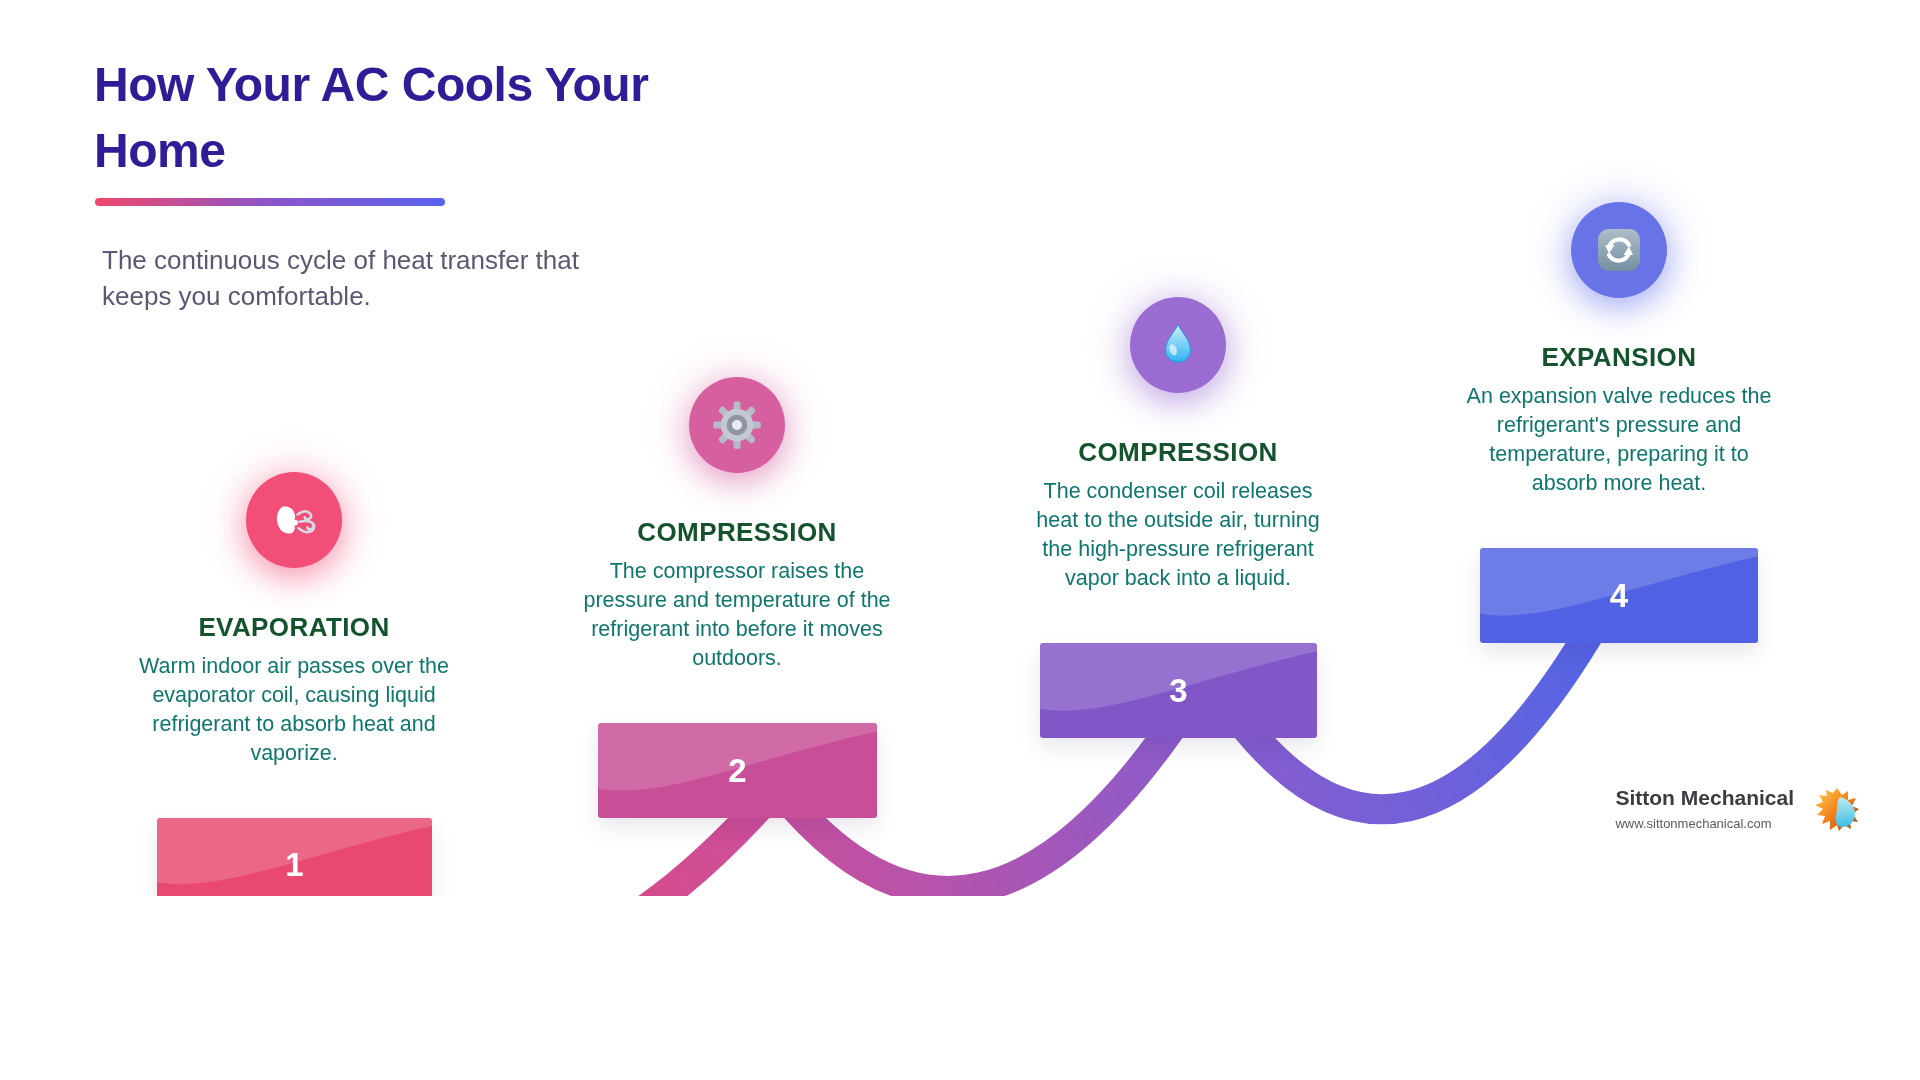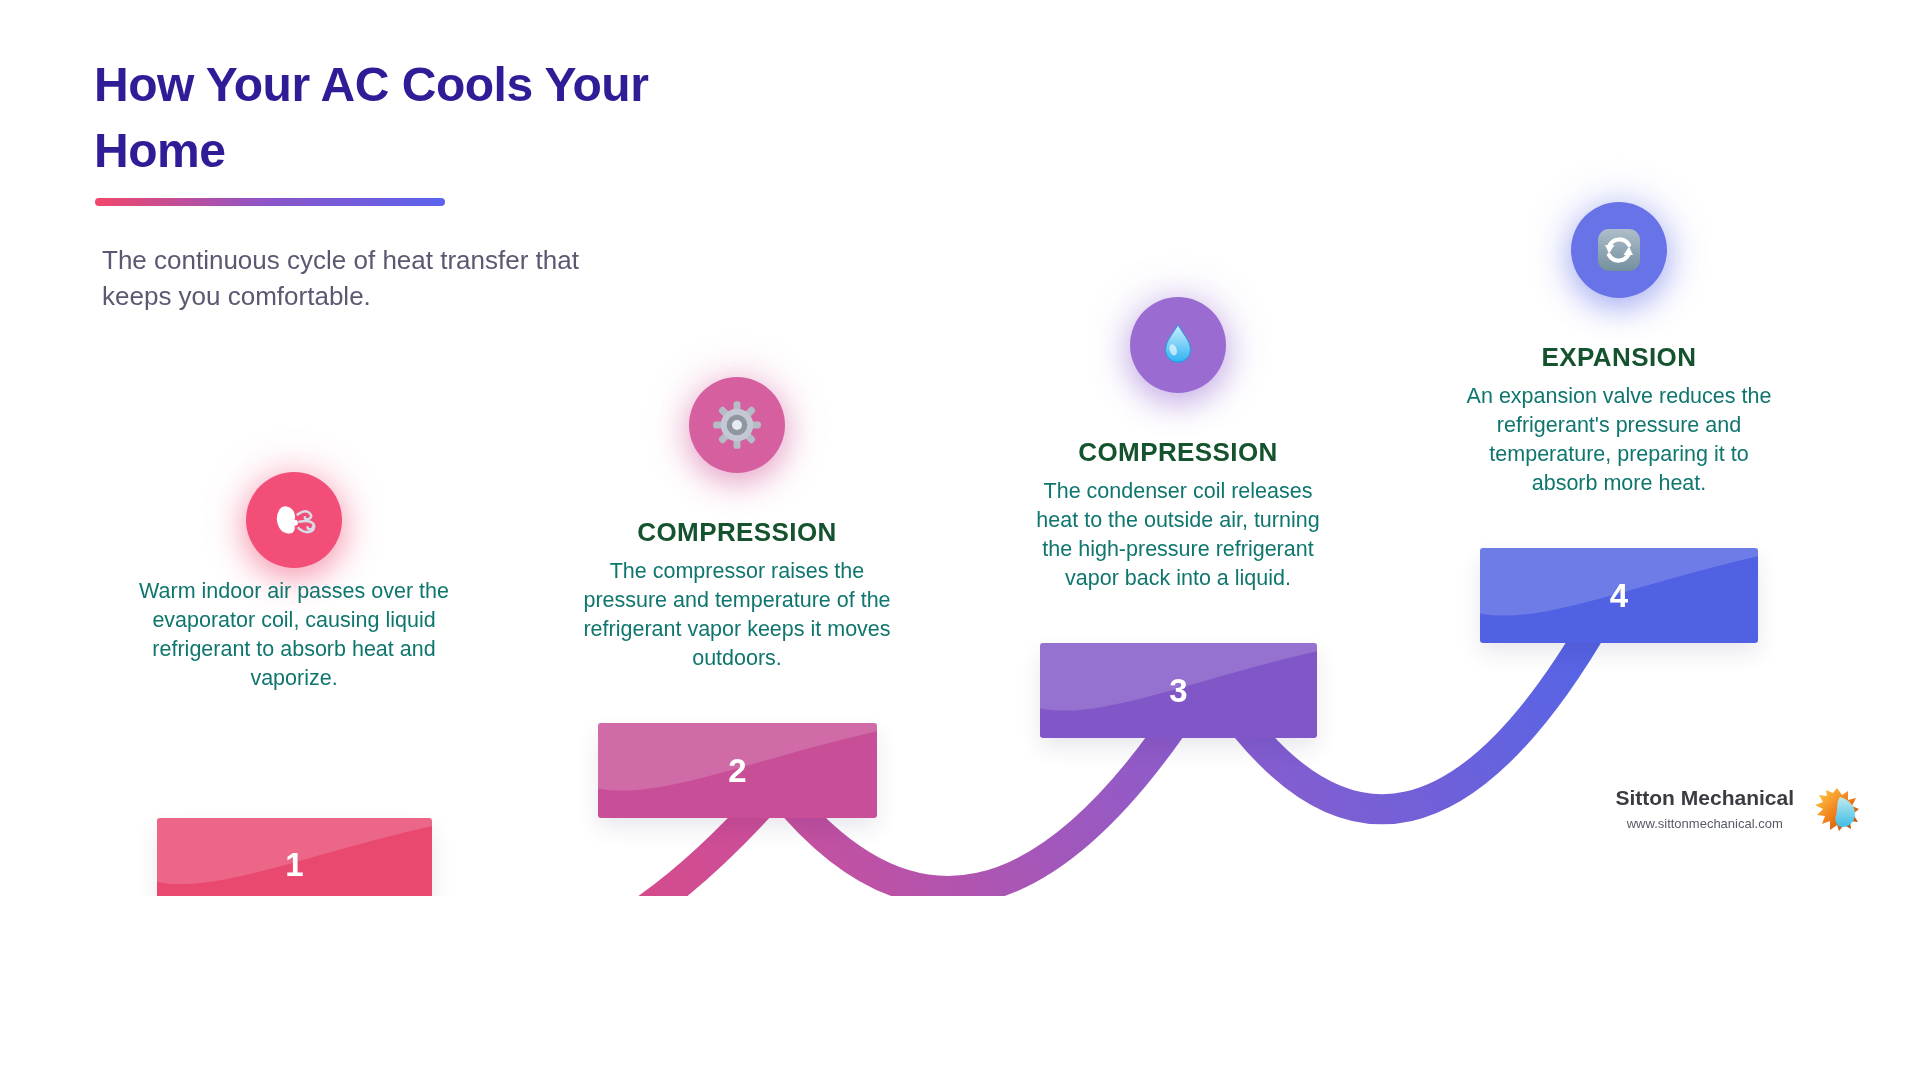--- a/index.html
+++ b/index.html
@@ -38,21 +38,21 @@
   .bar1{left:157px;top:818px;width:275px;height:93px;}
   .bar2{left:598px;top:723px;width:279px;height:95px;}
   .bar3{left:1040px;top:643px;width:277px;height:95px;}
   .bar4{left:1480px;top:548px;width:278px;height:95px;}
   .bar-number{position:absolute;left:0;top:0;width:100%;height:100%;
          display:flex;align-items:center;justify-content:center;
          font-size:33px;font-weight:700;color:#ffffff;}
 
   
   .footer{position:absolute;right:58px;bottom:60px;display:flex;align-items:center;gap:18px;z-index:4;}
-  .footer-text{text-align:center;margin-left:43px;}
+  .footer-text{text-align:left;margin-left:43px;}
   .company{font-size:21px;font-weight:700;color:#3b3b42;line-height:27px;}
   .website{font-size:13px;color:#565b64;line-height:25px;}
 </style>
 </head>
 <body>
 
 <div class="canvas">
 
   <h1 class="title">How Your AC Cools Your Home</h1>
   <div class="title-underline"></div>
@@ -83,20 +83,21 @@
       <svg width="54" height="54" viewBox="0 0 60 60">
         <path d="M14 18 Q9 26 12 35 Q15 44 23 45 Q30 46 31 39 Q31 35 28 33 Q32 30 31 25 Q30 17 22 15 Q17 14 14 18 Z" fill="#ffffff"></path>
         <circle cx="31" cy="33" r="3.4" fill="#ffffff"></circle>
         <g fill="none" stroke="#d7dde6" stroke-width="2.8" stroke-linecap="round">
           <path d="M34 24 q9 -7 14 -1 q3 4 -2 6 q-4 1 -4 -2"></path>
           <path d="M36 32 q12 -3 16 3 q2 4 -3 5 q-4 1 -4 -2"></path>
           <path d="M35 39 q8 7 15 3 q3 -2 1 -5"></path>
         </g>
       </svg>
     </div>
+    <h2 class="step-title">EVAPORATION</h2>
     <p class="step-desc">Warm indoor air passes over the evaporator coil, causing liquid refrigerant to absorb heat and vaporize.</p>
   </section>
 
   <section class="step step2">
     <div class="icon-circle c2">
       <svg width="52" height="52" viewBox="-24 -24 48 48">
         <g fill="#b6bcc6">
           <rect x="-3.2" y="-22" width="6.4" height="10" rx="2.4"></rect>
           <rect x="-3.2" y="-22" width="6.4" height="10" rx="2.4" transform="rotate(45)"></rect>
           <rect x="-3.2" y="-22" width="6.4" height="10" rx="2.4" transform="rotate(90)"></rect>
@@ -105,21 +106,21 @@
           <rect x="-3.2" y="-22" width="6.4" height="10" rx="2.4" transform="rotate(225)"></rect>
           <rect x="-3.2" y="-22" width="6.4" height="10" rx="2.4" transform="rotate(270)"></rect>
           <rect x="-3.2" y="-22" width="6.4" height="10" rx="2.4" transform="rotate(315)"></rect>
         </g>
         <circle r="15" fill="#c3c9d2"></circle>
         <circle r="9.5" fill="#8f96a1"></circle>
         <circle r="4.6" fill="#e8ebf0"></circle>
       </svg>
     </div>
     <h2 class="step-title">COMPRESSION</h2>
-    <p class="step-desc">The compressor raises the pressure and temperature of the refrigerant vapor keeps it moves outdoors.</p>
+    <p class="step-desc">The compressor raises the pressure and temperature of the refrigerant into before it moves outdoors.</p>
   </section>
 
   <section class="step step3">
     <div class="icon-circle c3">
       <svg width="50" height="50" viewBox="0 0 52 52">
         <defs>
           <linearGradient id="dropG" x1="0" y1="0" x2="0" y2="1">
             <stop offset="0" stop-color="#cdeffd"></stop>
               <stop offset="1" stop-color="#2fb3f2"></stop>
           </linearGradient>

